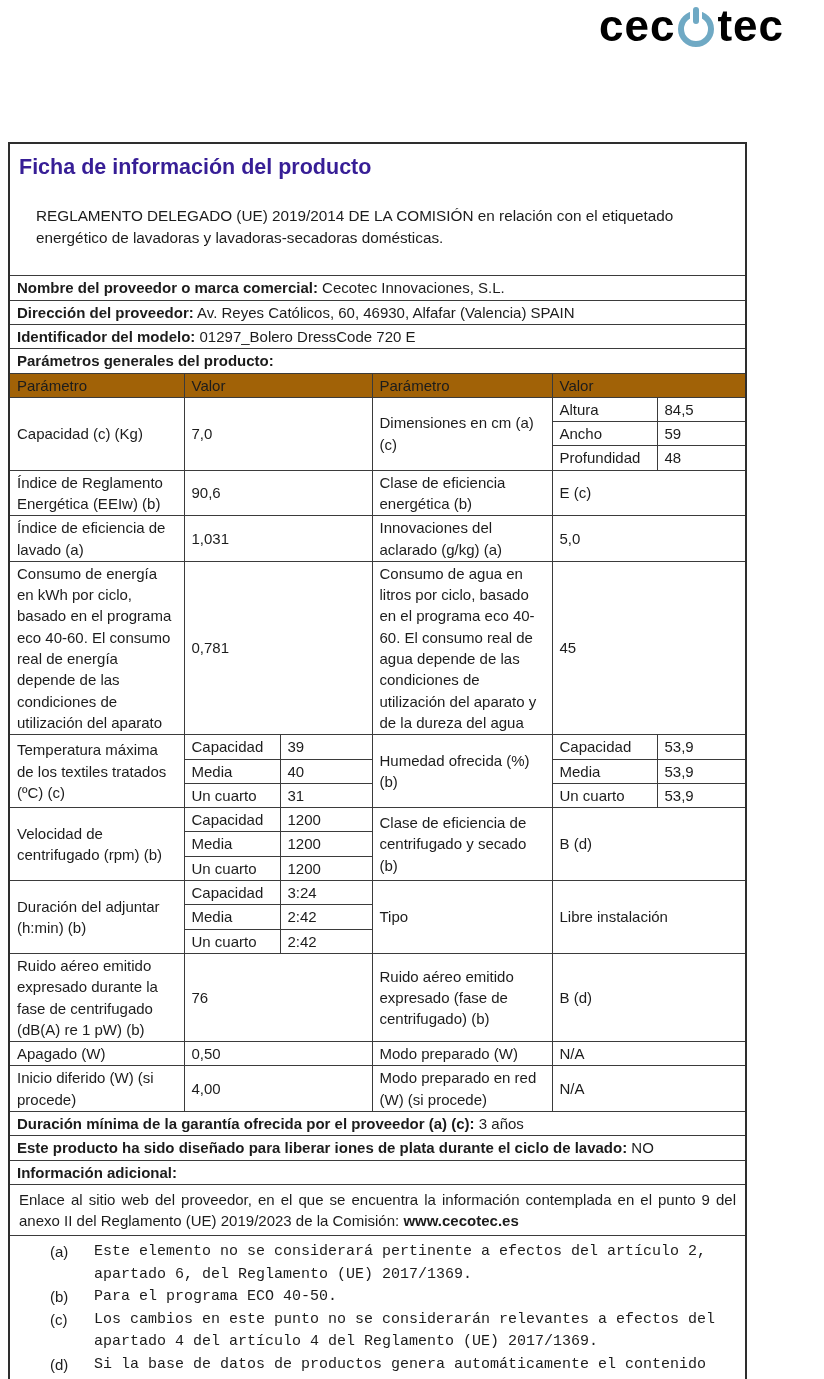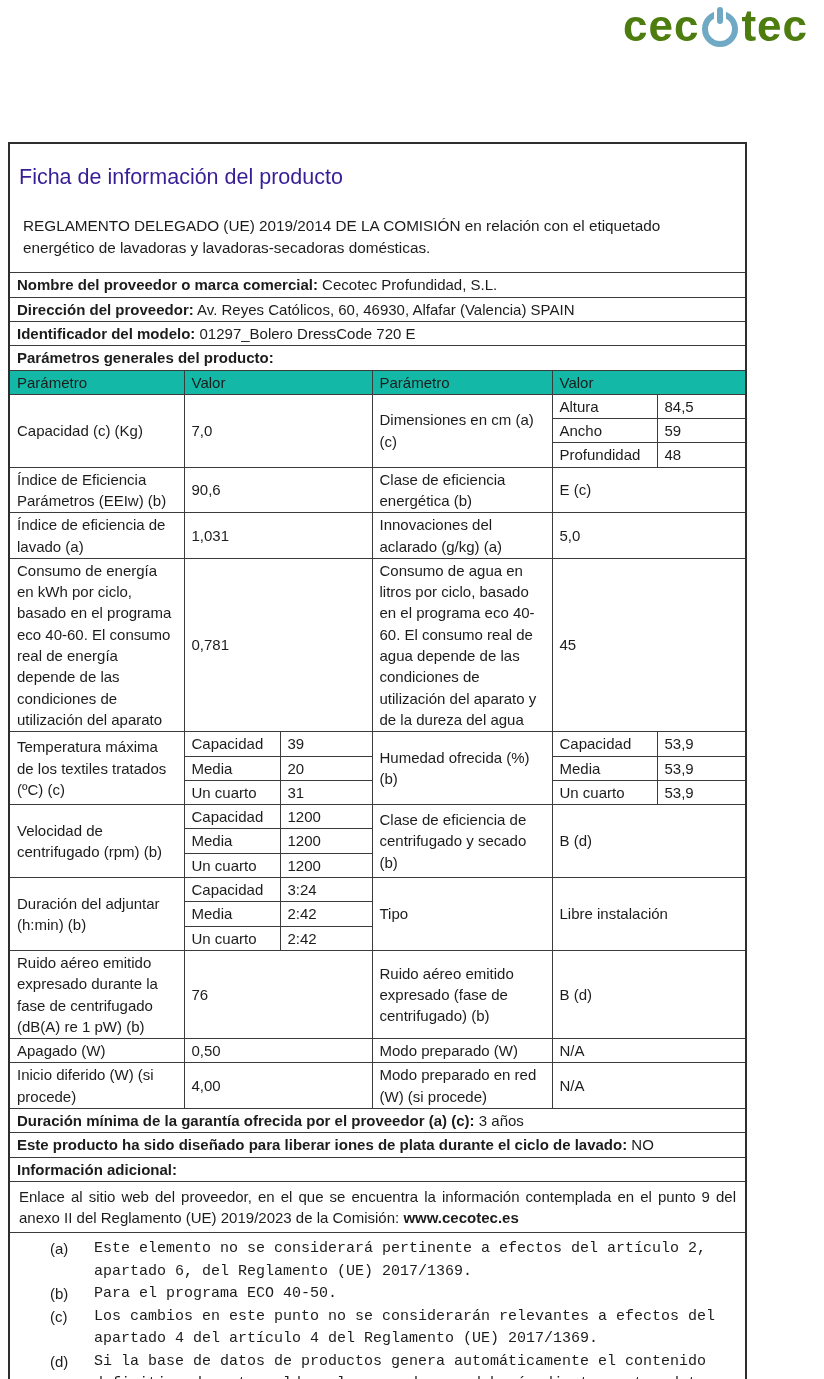--- a/index.html
+++ b/index.html
@@ -6,23 +6,23 @@
   body {
     width: 824px; height: 1379px;
     background: #ffffff;
     font-family: "Liberation Sans", sans-serif;
     color: #1c1c1c;
     position: relative;
     overflow: hidden;
   }
   
   .logo {
-    position: absolute; top: 2px; right: 16px;
+    position: absolute; top: 2px; right: 40px;
     font-size: 44px; font-weight: bold; letter-spacing: 1px;
-    color: #4d7c0f; line-height: 48px;
+    color: #000000; line-height: 48px;
     display: flex; align-items: center; text-align: right;
   }
   .power-o {
     position: relative; display: inline-block;
     width: 24px; height: 24px;
     border: 6px solid #6fa9c4; border-radius: 50%;
     margin: 6px 3px 0 3px;
   }
   .power-o::before { 
     content: ""; position: absolute;
@@ -44,26 +44,26 @@
   }
   table.doc td {
     border: 1px solid #3b3b3b;
     padding: 1px 7px;
     vertical-align: middle;
     line-height: 1.42;
     overflow: hidden;
   }
   .title-cell { padding: 8px 9px 10px !important; }
   .doc-title {
-    color: #371e96; font-weight: normal; font-size: 21.5px;
-    margin: 12px 0 24px 0; line-height: 1.25;
-  }
-  .doc-subtitle { margin: 4px; font-size: 15.3px; }
+    color: #371e96; font-weight: bold; font-size: 21.5px;
+    margin: 2px 0 24px 0; line-height: 1.25;
+  }
+  .doc-subtitle { margin: 17px; font-size: 15.3px; }
   .b { font-weight: bold; }
-  .thead td { background: #14b8a6; }
+  .thead td { background: #a16207; }
   .tall-pad td { padding-top: 3px; padding-bottom: 3px; }
   .note-cell { text-align: justify; padding: 4px 9px !important; }
   .foot-cell { padding: 5px 10px 6px 0 !important; }
   .fn { display: grid; grid-template-columns: 44px 1fr; padding-left: 40px; line-height: 1.5; }
   .fn-text { padding-right: 4px; font-family: Liberation Mono, monospace; }
 </style>
 </head>
 <body>
 
 <div class="logo">
@@ -85,21 +85,21 @@
   <tbody>
 
     <tr>
       <td colspan="6" class="title-cell">
         <div class="doc-title">Ficha de información del producto</div>
         <p class="doc-subtitle">REGLAMENTO DELEGADO (UE) 2019/2014 DE LA COMISIÓN en relación con el etiquetado energético de lavadoras y lavadoras-secadoras domésticas.</p>
       </td>
     </tr>
 
     <tr>
-          <td colspan="6"><span class="b">Nombre del proveedor o marca comercial:</span> <span>Cecotec Profundidad, S.L.</span></td>
+          <td colspan="6"><span class="b">Nombre del proveedor o marca comercial:</span> <span>Cecotec Innovaciones, S.L.</span></td>
         </tr>
     <tr>
           <td colspan="6"><span class="b">Dirección del proveedor:</span> <span>Av. Reyes Católicos, 60, 46930, Alfafar (Valencia) SPAIN</span></td>
         </tr>
     <tr>
           <td colspan="6"><span class="b">Identificador del modelo:</span> <span>01297_Bolero DressCode 720 E</span></td>
         </tr>
 
     <tr>
           <td colspan="6"><span class="b">Parámetros generales del producto:</span></td>
@@ -122,21 +122,21 @@
     <tr>
       <td>Ancho</td>
       <td>59</td>
     </tr>
     <tr>
       <td>Profundidad</td>
       <td>48</td>
     </tr>
 
     <tr class="tall-pad">
-      <td>Índice de Eficiencia Parámetros (EEIw) (b)</td>
+      <td>Índice de Reglamento Energética (EEIw) (b)</td>
       <td colspan="2">90,6</td>
       <td>Clase de eficiencia energética (b)</td>
       <td colspan="2">E (c)</td>
     </tr>
 
     <tr class="tall-pad">
       <td>Índice de eficiencia de lavado (a)</td>
       <td colspan="2">1,031</td>
       <td>Innovaciones del aclarado (g/kg) (a)</td>
       <td colspan="2">5,0</td>
@@ -152,21 +152,21 @@
     <tr>
       <td rowspan="3">Temperatura máxima de los textiles tratados (ºC) (c)</td>
       <td>Capacidad</td>
       <td>39</td>
       <td rowspan="3">Humedad ofrecida (%) (b)</td>
       <td>Capacidad</td>
       <td>53,9</td>
     </tr>
     <tr>
       <td>Media</td>
-      <td>20</td>
+      <td>40</td>
       <td>Media</td>
       <td>53,9</td>
     </tr>
     <tr>
       <td>Un cuarto</td>
       <td>31</td>
       <td>Un cuarto</td>
       <td>53,9</td>
     </tr>
 

